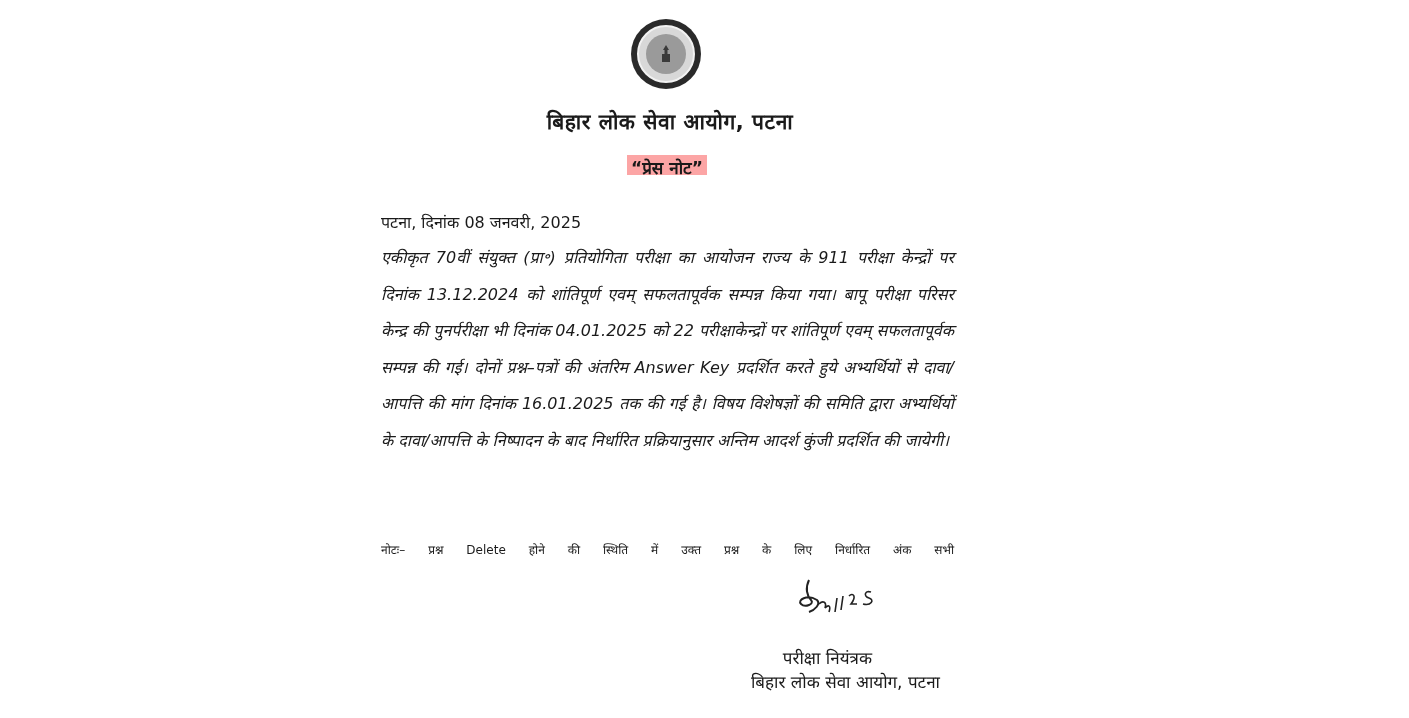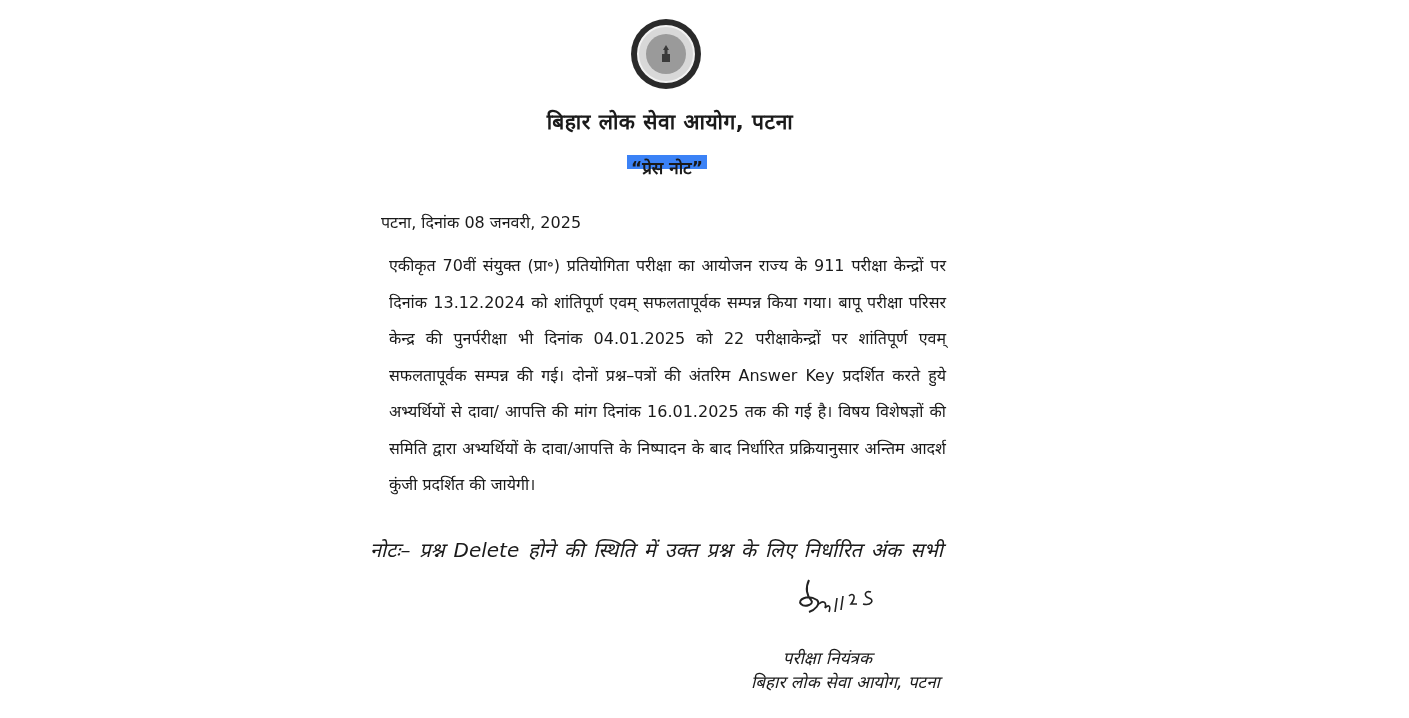--- a/index.html
+++ b/index.html
@@ -22,44 +22,44 @@
   .emblem .core {
     width: 40px; height: 40px; border-radius: 50%; background: #9a9a9a;
     display: flex; align-items: center; justify-content: center;
   }
   .emblem .core svg { width: 24px; height: 24px; }
   .title {
     position: absolute; left: 0; width: 1340px; text-align: center; top: 107px;
     font-size: 21px; font-weight: bold; letter-spacing: 0.5px;
   }
   .press-note {
-    position: absolute; left: 627px; top: 155px; height: 14px;
-    background: #3b82f6; padding: 0 4px; font-size: 17px; font-weight: bold;
+    position: absolute; left: 627px; top: 155px; height: 20px;
+    background: #fca5a5; padding: 0 4px; font-size: 17px; font-weight: bold;
     line-height: 26px;
   }
   .dateline {
     position: absolute; left: 381px; top: 199px; font-size: 16px; margin-top: 12px;
   }
   .body-text {
     position: absolute; left: 381px; top: 240px; width: 573px;
     font-size: 16px; line-height: 36.5px; text-align: justify;
   }
-  .body-text p { margin: 8px; text-align-last: left; }
+  .body-text p { margin: 0; text-align-last: left; font-style: italic; }
   .note {
-    position: absolute; left: 370px; top: 532px; width: 573px;
-    font-size: 20px; line-height: 36px; font-style: italic;
+    position: absolute; left: 381px; top: 532px; width: 573px;
+    font-size: 12px; line-height: 36px;
   }
   .note .note-first { text-align: justify; text-align-last: justify; }
   .note .note-second { padding-left: 49px; }
   .signature {
     position: absolute; left: 795px; top: 578px; width: 95px; height: 45px;
   }
   .signatory {
     position: absolute; left: 700px; top: 646px; width: 240px;
-    text-align: right; font-size: 17px; line-height: 24px; font-style: italic;
+    text-align: right; font-size: 17px; line-height: 24px;
   }
   .signatory div:first-child { padding-right: 68px; }
 </style>
 </head>
 <body>
 
 <div class="emblem">
   <div class="ring2">
     <div class="core">
       <svg viewBox="0 0 24 24">

